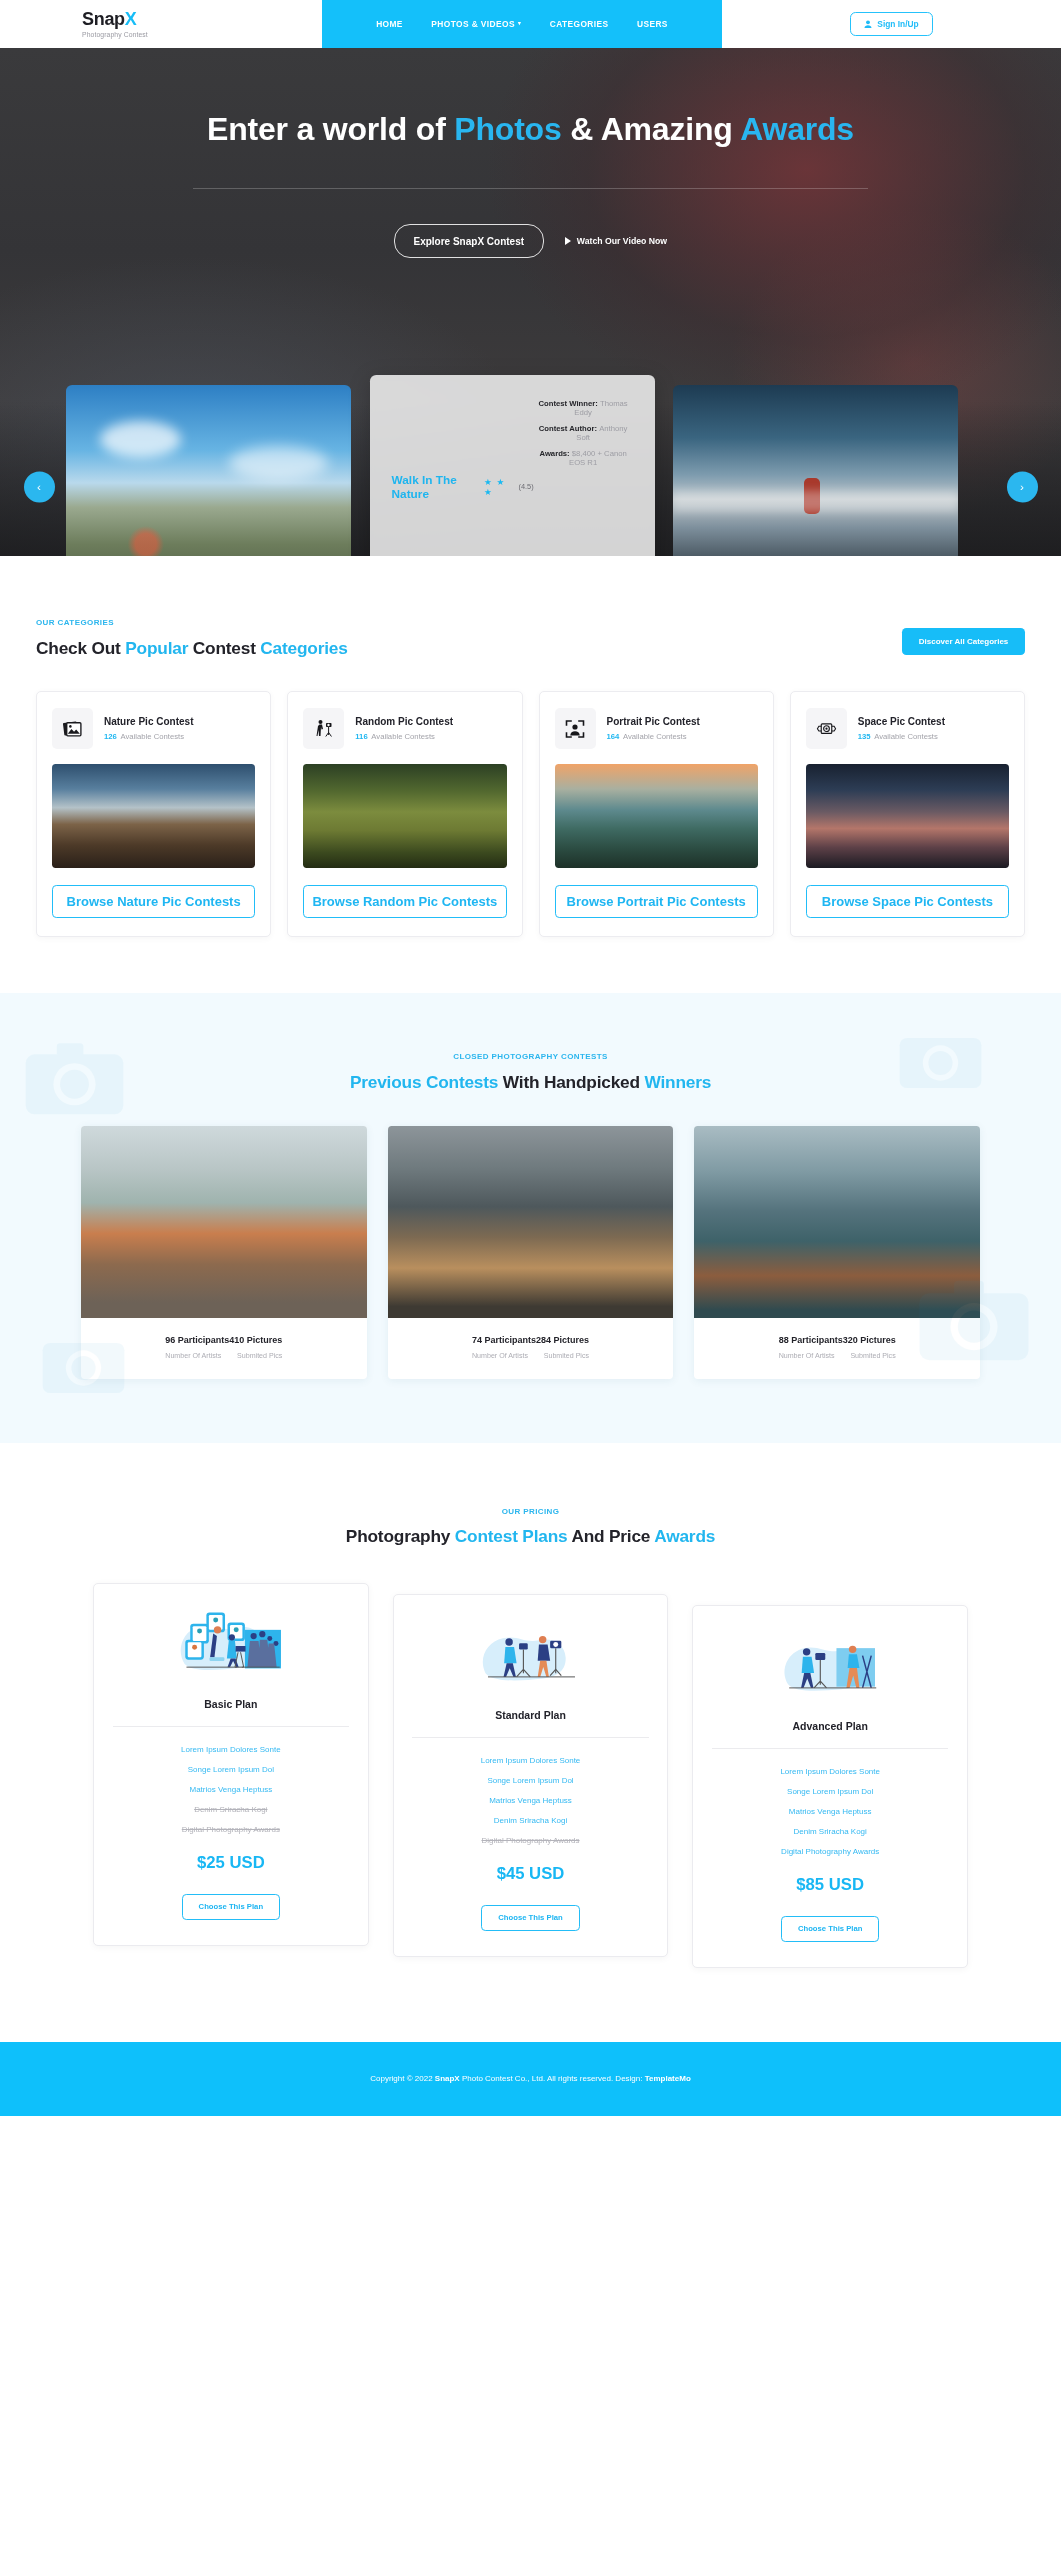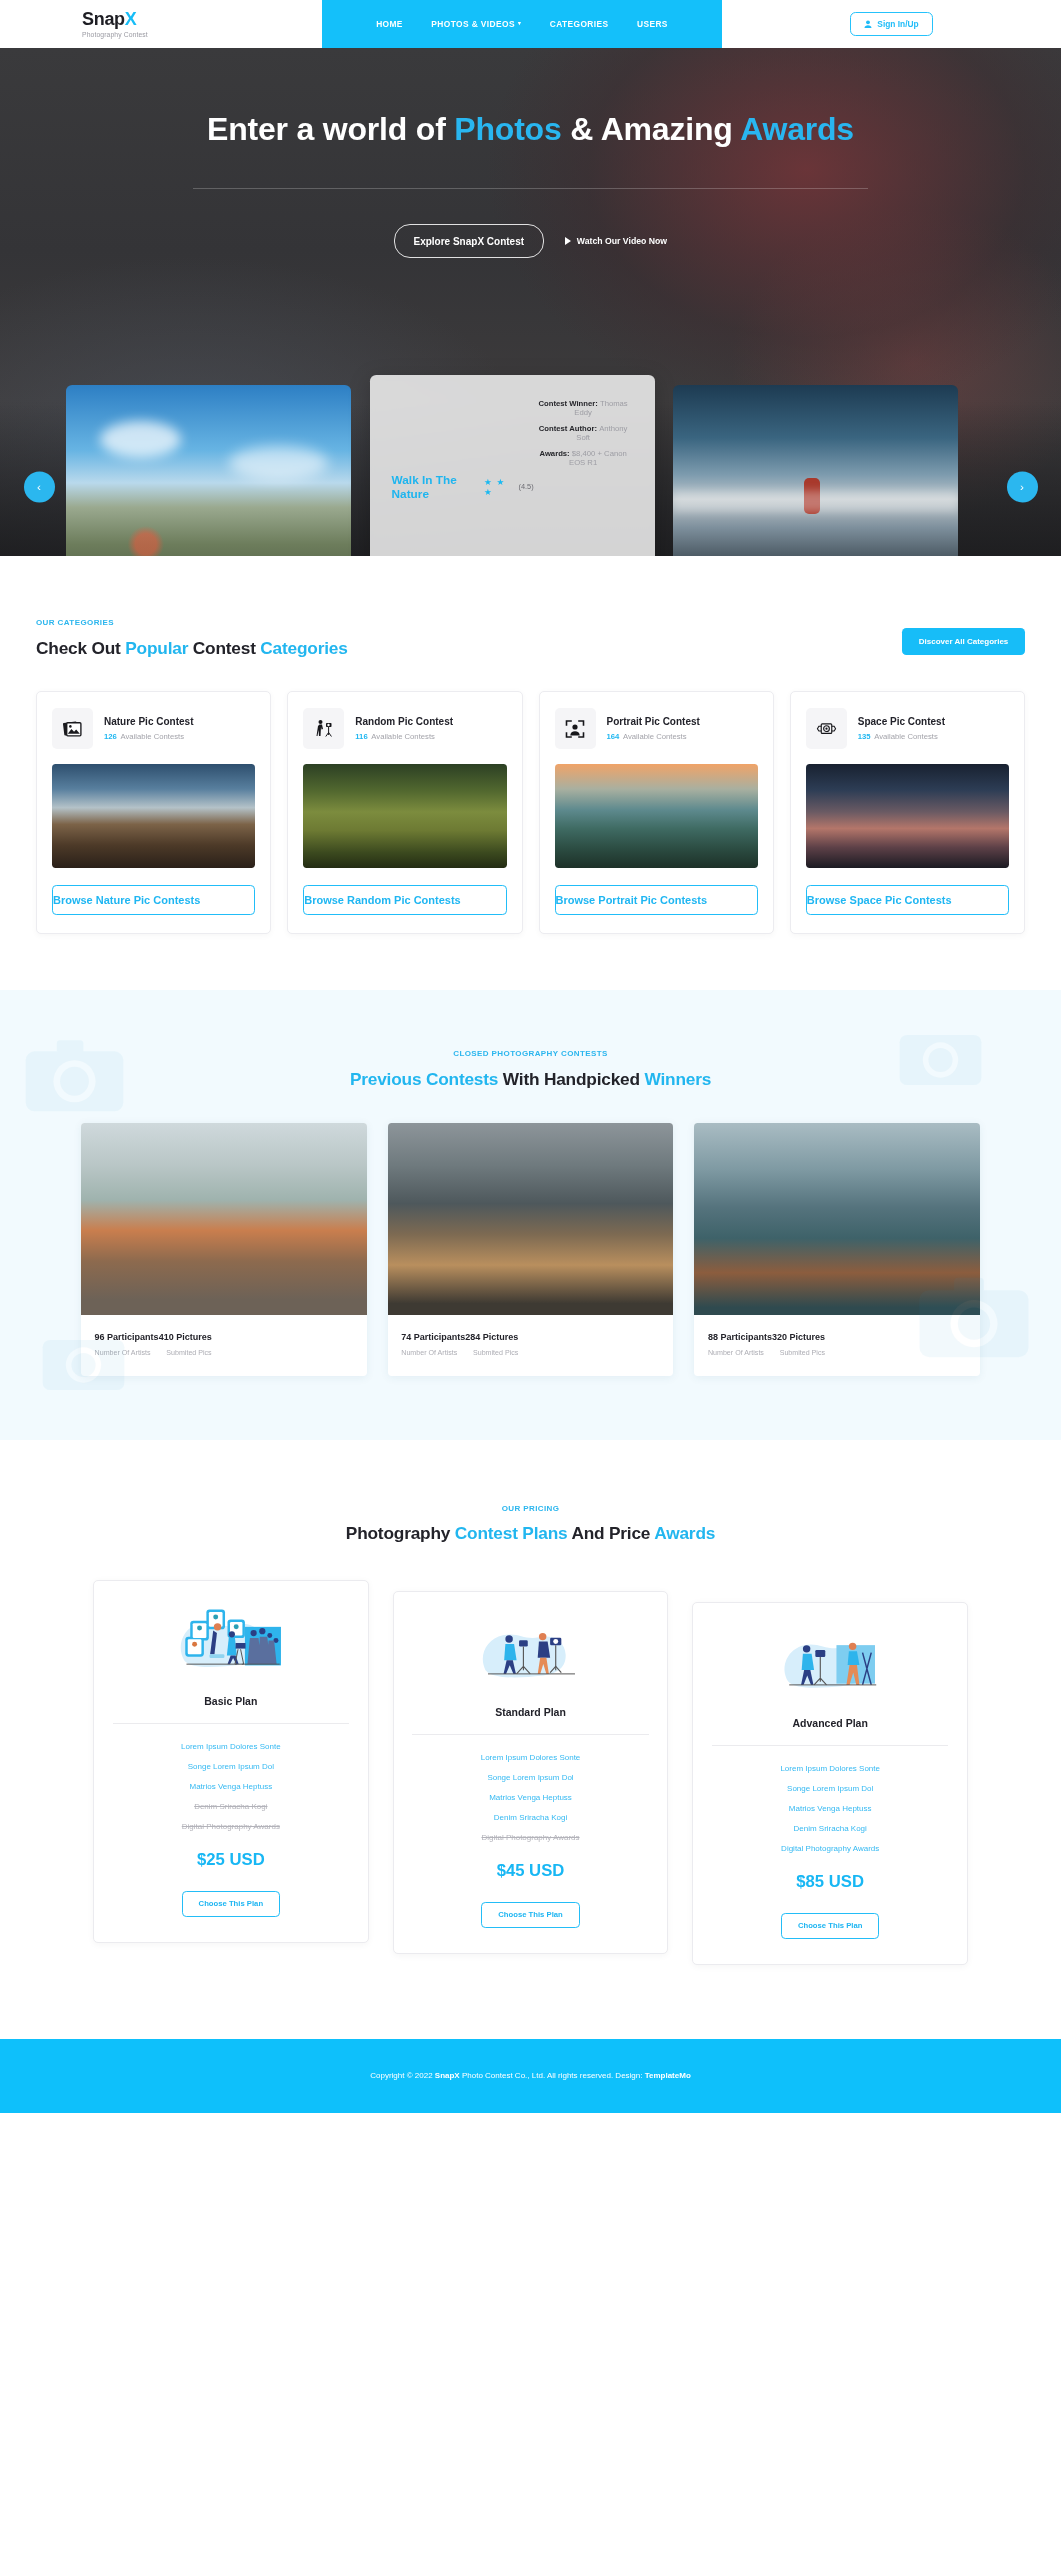--- a/index.html
+++ b/index.html
@@ -141,35 +141,35 @@
   .cat-name { font-size: 10px; font-weight: 700; color: #22222a; }
   .cat-sub { margin-top: 5.6px; font-size: 7.7px; color: #a3a3aa; }
   .cat-sub b { color: #1fb7f1; font-weight: 700; margin-right: 3.7px; }
   .cat-img { height: 104px; border-radius: 3.7px; margin-top: 15px; overflow: hidden; }
   .img-nature { background: linear-gradient(180deg,#2e4f6e 0%,#587f9e 24%,#b4c2c8 42%,#7c6348 58%,#4d3a28 78%,#2a2019 100%); }
   .img-deer   { background: linear-gradient(180deg,#2c4024 0%,#52682f 26%,#7c8c3e 46%,#6d7a33 64%,#3c4a1f 85%,#232c13 100%); }
   .img-forest { background: linear-gradient(180deg,#f0a368 0%,#a9b0a0 24%,#5e8a8e 44%,#3f6b63 62%,#2b4b41 82%,#1d3128 100%); }
   .img-space  { background: linear-gradient(180deg,#182130 0%,#2d3d55 25%,#6a5a63 46%,#b4766a 62%,#5e4148 80%,#1b1a22 100%); }
   .btn-outline-blue {
     display: block; width: 100%; border: 0.9px solid #21bdf8; background: #fff;
-    color: #1fb6f2; border-radius: 4.3px; padding: 8px 0; font-size: 11px;
-    font-weight: 600; text-align: left; margin-top: 17.3px; cursor: pointer;
+    color: #1fb6f2; border-radius: 4.3px; padding: 8px 0; font-size: 13px;
+    font-weight: 600; text-align: center; margin-top: 17.3px; cursor: pointer;
   }
 
   
   .prev { background: #f2fafe; padding: 59px 0 64px; position: relative; overflow: hidden; }
   .prev .sec-top { text-align: center; }
   .prev .sec-top .sec-label { display: block; margin-bottom: 11px; }
   .prev-grid { display: flex; gap: 21px; justify-content: center; margin-top: 33px; padding: 0 81px; }
   .prev-card { flex: 1; background: #fff; border-radius: 3.7px; overflow: hidden; box-shadow: 0 1.9px 8.7px rgba(30,80,120,.07); }
   .prev-img { height: 192px; }
   .pimg-1 { background: linear-gradient(180deg,#cfd9dc 0%,#b9c6c6 22%,#9fb3ae 40%,#c97e4e 56%,#8d6a4e 72%,#6d6257 92%); }
   .pimg-2 { background: linear-gradient(180deg,#8d959a 0%,#6f7a7e 22%,#4e585c 42%,#7d6a52 58%,#b98f5e 74%,#3e3a33 94%); }
   .pimg-3 { background: linear-gradient(180deg,#a9bcc3 0%,#7f9aa3 24%,#55737d 44%,#3e6269 60%,#8c5d3e 78%,#2f4a4f 96%); }
-  .prev-stats { display: flex; justify-content: flex-start; padding: 17.3px 13.6px 18.6px; }
+  .prev-stats { display: flex; justify-content: center; padding: 17.3px 13.6px 18.6px; }
   .stat-n { font-size: 9px; font-weight: 700; color: #23232a; }
   .stat-l { font-size: 7.1px; color: #adadb4; margin-top: 7.4px; }
   .stat.right { text-align: right; }
   .prev-btn-row { display: flex; justify-content: center; margin-top: 31px; }
   .btn-pill {
     border: 0.9px solid #28bdf6; background: #fff; color: #20b7f2; border-radius: 5px;
     padding: 8.7px 17.3px; font-size: 8px; font-weight: 600; cursor: pointer;
   }
   .bg-cam { position: absolute; opacity: .05; }
 

